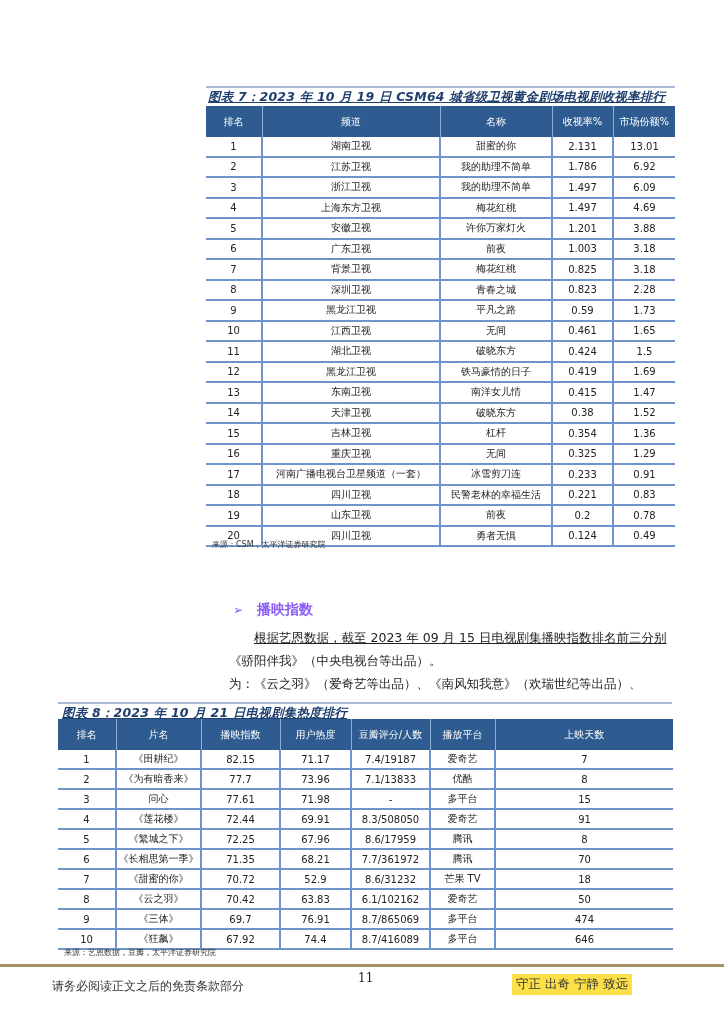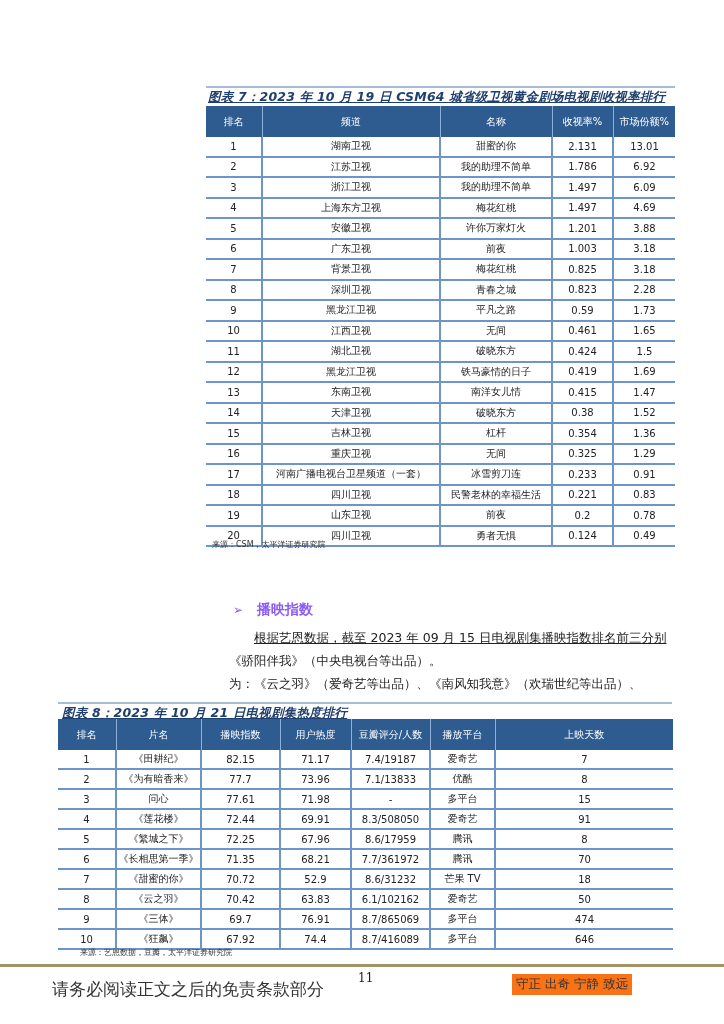--- a/index.html
+++ b/index.html
@@ -16,22 +16,22 @@
   table.dt td { text-align: center; padding: 0; border-bottom: 2px solid #6e95c9;
                 border-right: 2px solid #6e95c9; color: #222; white-space: nowrap; overflow: hidden; }
   table.dt td:last-child { border-right: none; }
   .t1 td { height: 18.5px; }
   .t2 td { height: 18px; }
   .source { font-size: 8px; color: #333; }
   .section-h { font-weight: bold; font-size: 14px; color: #8b5cf6; }
   .para { font-size: 12.5px; color: #222; line-height: 23px; width: 450px; }
   .footer-line { height: 3px; background: #a39365; left: 0; width: 724px; top: 964px; }
   .page-num { font-family: "DejaVu Serif", "Liberation Serif", serif; font-size: 12px; }
-  .disclaimer { font-family: Liberation Mono, monospace; font-size: 17px; color: #333; }
-  .slogan { background: #f97316; font-family: "DejaVu Serif", "Liberation Serif", serif;
+  .disclaimer { font-family: Liberation Mono, monospace; font-size: 12px; color: #333; }
+  .slogan { background: #fde047; font-family: "DejaVu Serif", "Liberation Serif", serif;
             font-size: 12.5px; color: #333; padding: 2px 4px; }
 </style>
 </head>
 <body>
 
 <div class="abs topline" style="left:206px; top:86px; width:469px;"></div>
 <div class="abs chart-title" style="left:208px; top:89px;">图表 7：2023 年 10 月 19 日 CSM64 城省级卫视黄金剧场电视剧收视率排行</div>
 
 <table class="dt t1" style="left:206px; top:106px; width:469px;">
   <colgroup>
@@ -316,18 +316,18 @@
         <td>《狂飙》</td>
         <td>67.92</td>
         <td>74.4</td>
         <td>8.7/416089</td>
         <td>多平台</td>
         <td>646</td>
       </tr>
     </tbody>
 </table>
 
-<div class="abs source" style="left:80px; top:947px;">来源：艺恩数据，豆瓣，太平洋证券研究院</div>
+<div class="abs source" style="left:64px; top:947px;">来源：艺恩数据，豆瓣，太平洋证券研究院</div>
 
 <div class="abs footer-line"></div>
 <div class="abs page-num" style="left:358px; top:971px;">11</div>
 <div class="abs disclaimer" style="left:52px; top:978px;">请务必阅读正文之后的免责条款部分</div>
 <div class="abs slogan" style="left:512px; top:974px;">守正 出奇 宁静 致远</div>
 
 </body></html>

